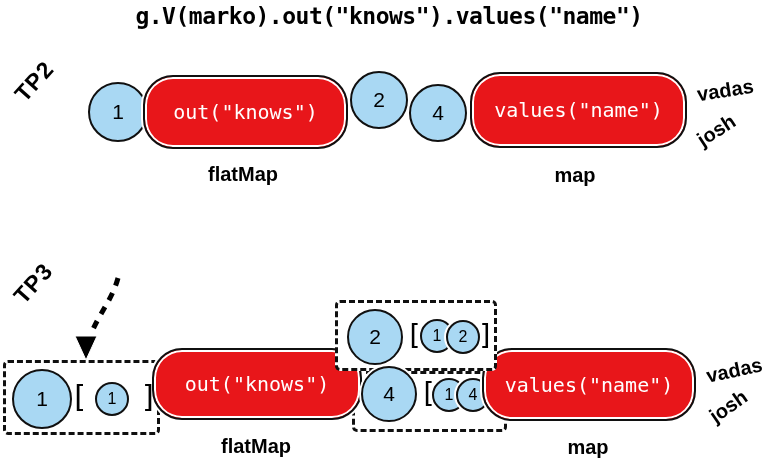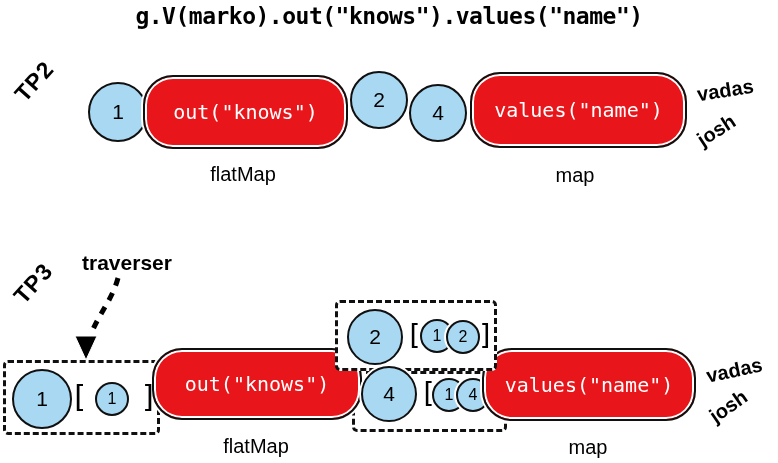--- a/index.html
+++ b/index.html
@@ -34,21 +34,21 @@
   }
   .dashedbox {
     position:absolute; background:#fff; border:3px dashed #101010;
     border-radius:5px; box-sizing:border-box;
   }
   .bracket {
     position:absolute; font-family:"DejaVu Sans Mono", monospace;
     font-size:30px; color:#000; transform:translate(-50%,-54%); line-height:1;
   }
   .caption {
-    position:absolute; font-weight:normal; font-size:20px; color:#000;
+    position:absolute; font-weight:bold; font-size:20px; color:#000;
     transform:translateX(-50%); white-space:nowrap;
     text-shadow:-1px -1px 0 #fff, 1px -1px 0 #fff, -1px 1px 0 #fff, 1px 1px 0 #fff;
   }
   .hand {
     position:absolute; font-weight:bold; font-size:20px; color:#000;
     white-space:nowrap; transform-origin:center;
     text-shadow:-1px -1px 0 #fff, 1px -1px 0 #fff, -1px 1px 0 #fff, 1px 1px 0 #fff;
   }
   .z1 { z-index:1; } .z2 { z-index:2; } .z3 { z-index:3; } .z4 { z-index:4; }
 </style>
@@ -71,21 +71,20 @@
   <div class="redbox z2" style="left:470px; top:72px; width:217px; height:76px;">values("name")</div>
 
   <div class="caption" style="left:243px; top:163px;">flatMap</div>
   <div class="caption" style="left:575px; top:164px;">map</div>
 
   <div class="hand" style="left:697px; top:79px; transform:rotate(-9deg);">vadas</div>
   <div class="hand" style="left:696px; top:119px; transform:rotate(-33deg);">josh</div>
 
   <div class="seclabel" style="left:11px; top:270px;">TP3</div>
 
-  <div class="hand" style="left:82px; top:251px; font-size:21px;">traverser</div>
 
   <svg style="position:absolute; left:25px; top:248px; z-index:2;" width="120" height="120" viewBox="0 0 120 120">
     <path d="M93 30 C 87 52, 75 64, 66 86" fill="none" stroke="#000" stroke-width="5" stroke-dasharray="8 8"></path>
     <polygon points="50,88 72,88 61,112" fill="#000" stroke="#fff" stroke-width="1"></polygon>
   </svg>
 
   <div class="dashedbox z1" style="left:3px; top:360px; width:157px; height:75px;"></div>
   <div class="circle xl z4" style="left:12px; top:369px;">1</div>
   <span class="bracket z4" style="left:79px; top:398px;">[</span>
   <div class="circle sm z4" style="left:95px; top:382px;">1</div>

